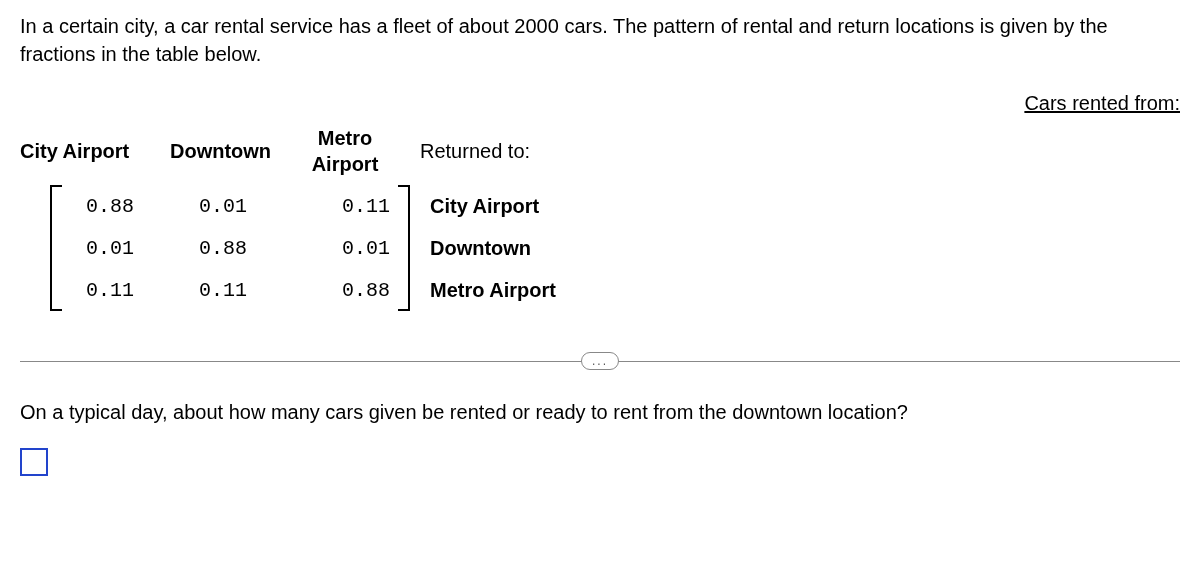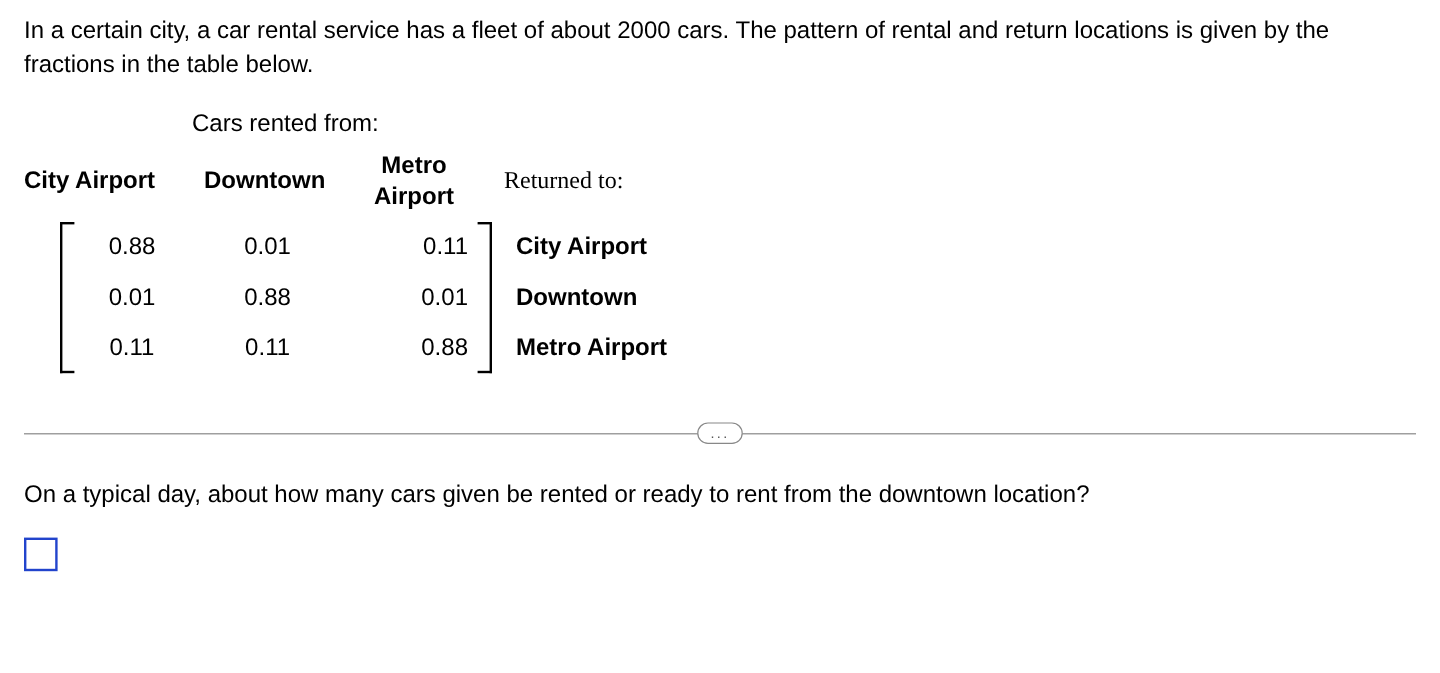--- a/index.html
+++ b/index.html
@@ -16,23 +16,24 @@
       background: #fff;
     }
     .intro {
       line-height: 1.4;
       margin-bottom: 24px;
     }
     .table-section {
       margin-bottom: 40px;
     }
     .rented-from-header {
-      text-align: left;
+      text-align: right;
       padding-left: 140px;
       margin-bottom: 10px;
+      text-decoration: underline;
     }
     .col-headers {
       display: flex;
       align-items: center;
       margin-bottom: 8px;
     }
     .col-head {
       font-weight: bold;
       text-align: center;
     }
@@ -46,21 +47,20 @@
       padding-left: 10px;
     }
     .col-head.metro {
       width: 110px;
       text-align: center;
       line-height: 1.3;
     }
     .returned-label {
       padding-left: 20px;
       font-weight: normal;
-      font-family: Liberation Serif, serif;
     }
     .matrix-row-wrapper {
       display: flex;
       align-items: stretch;
     }
     .matrix-bracket-left, .matrix-bracket-right {
       width: 12px;
       position: relative;
     }
     .matrix-bracket-left {
@@ -78,20 +78,21 @@
       display: flex;
       flex-direction: column;
     }
     .matrix-row {
       display: flex;
       align-items: center;
       height: 42px;
     }
     .cell {
       text-align: center;
+      font-family: Liberation Mono, monospace;
     }
     .cell.c1 {
       width: 96px;
       text-align: center;
     }
     .cell.c2 {
       width: 130px;
       text-align: center;
     }
     .cell.c3 {

